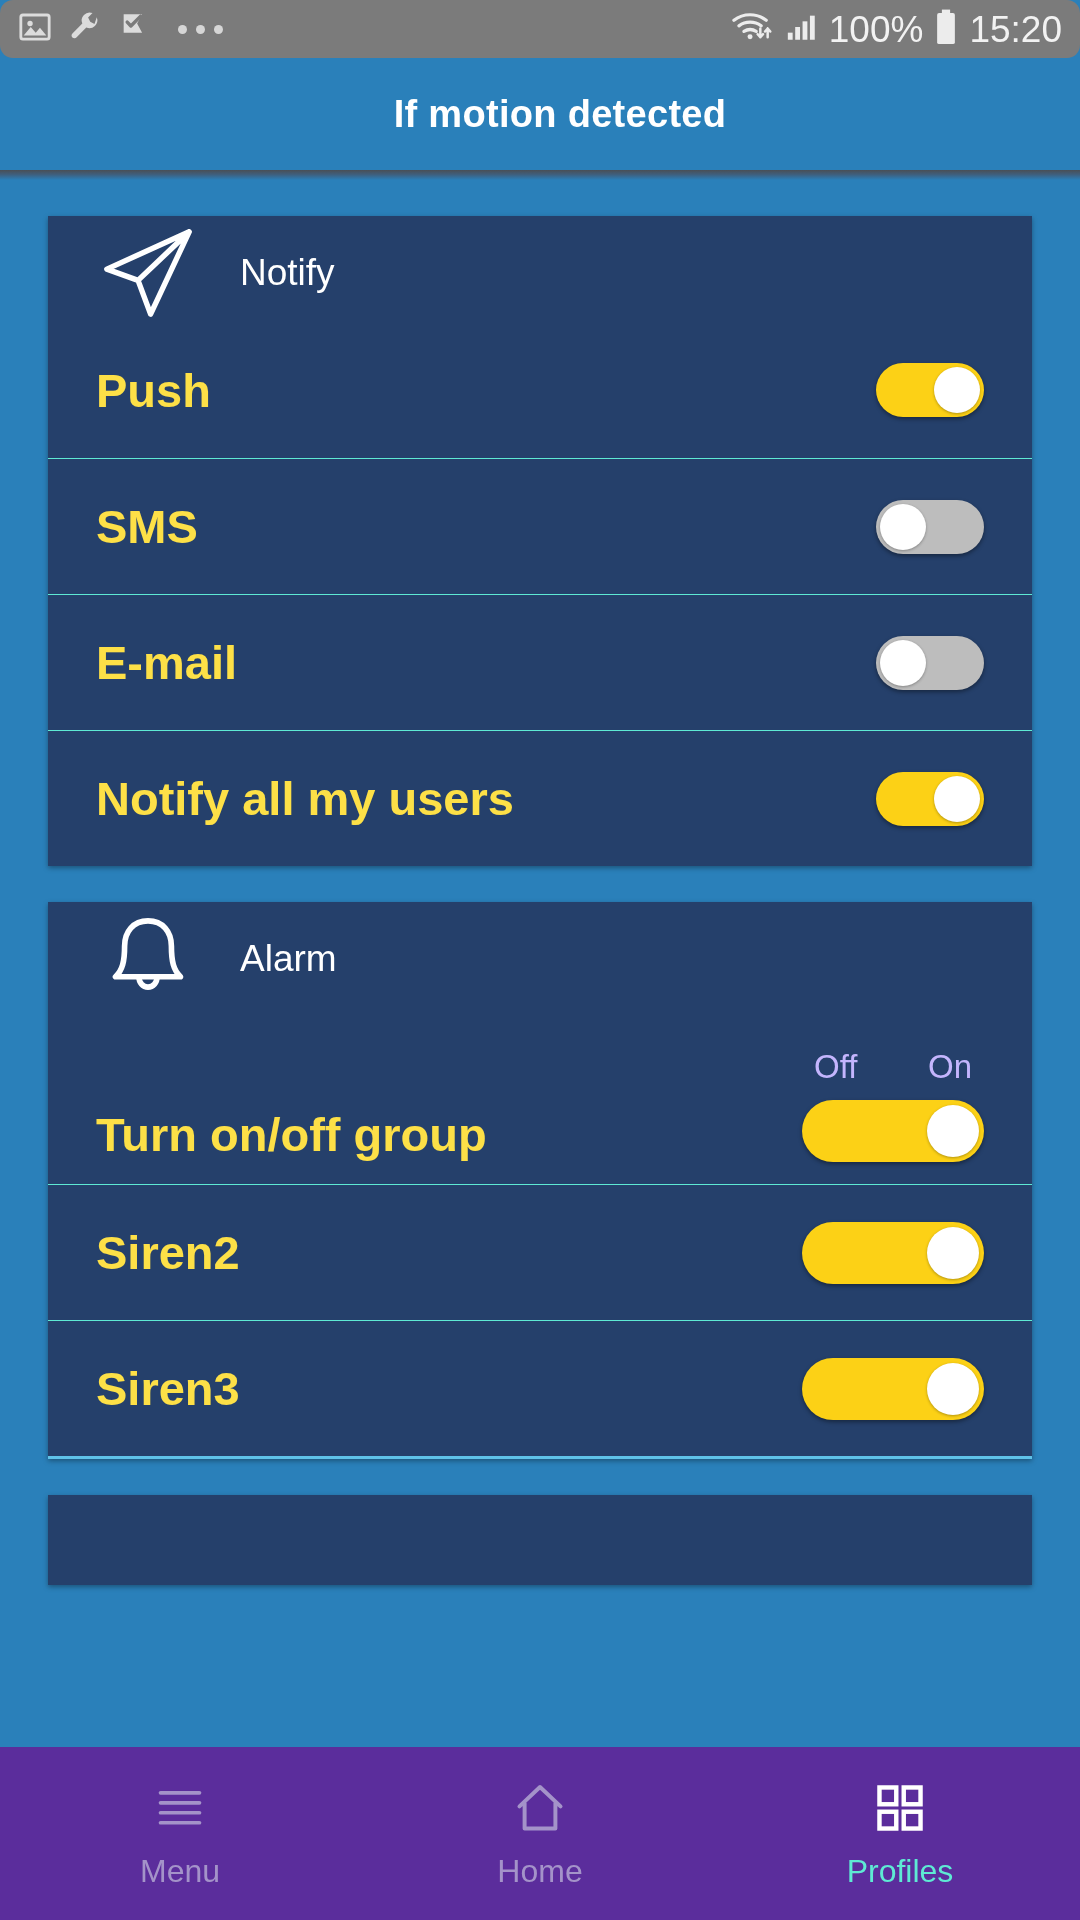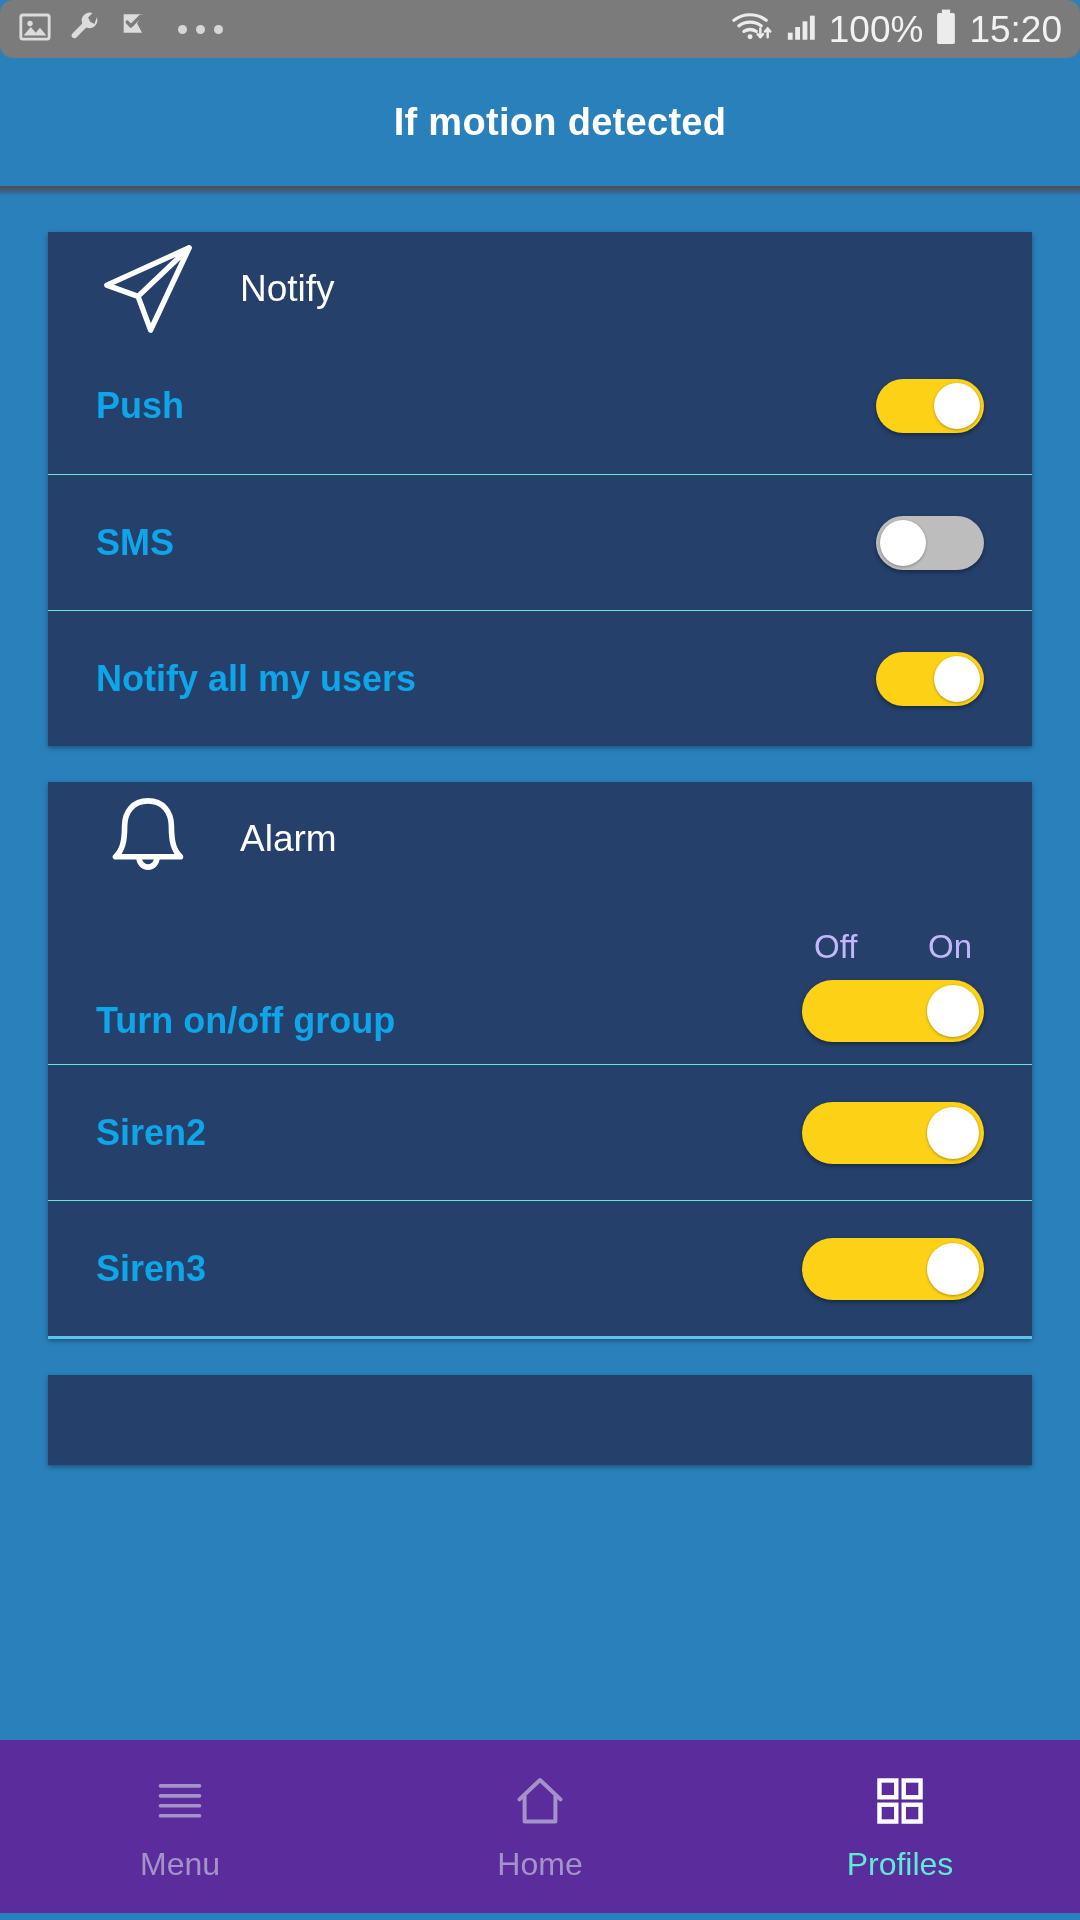--- a/index.html
+++ b/index.html
@@ -37,21 +37,21 @@
   .sb-text {
     color: #f2f2f2;
     font-size: 37px;
     font-weight: 400;
     letter-spacing: 0px;
     line-height: 1;
   }
 
   
   .app-bar {
-    height: 128px;
+    height: 112px;
     background: #2a80ba;
     display: flex;
     align-items: center;
     justify-content: center;
     flex: 0 0 auto;
     position: relative;
     margin-left: 40px;
   }
   .app-bar-title {
     color: #ffffff;
@@ -93,22 +93,22 @@
 
   .row {
     display: flex;
     align-items: center;
     min-height: 136px;
     padding: 0 48px;
     position: relative;
   }
   .row + .row { border-top: 1px solid #5eead4; }
   .row-label {
-    color: #0ea5e9;
-    font-size: 36px;
+    color: #fde047;
+    font-size: 47px;
     font-weight: 700;
     flex: 1 1 auto;
   }
   .row-label.regular { font-weight: 700; }
 
   
   .toggle {
     width: 108px;
     height: 54px;
     border-radius: 27px;
@@ -162,21 +162,21 @@
 
   .card-peek {
     background: #25406b;
     height: 90px;
     box-shadow: 0 2px 5px rgba(0,0,0,0.35);
   }
 
   
   .bottom-nav {
     position: absolute;
-    left: 0; right: 0; bottom: 7px;
+    left: 0; right: 0; bottom: 0;
     height: 173px;
     background: #5b2d9c;
     display: flex;
     align-items: center;
     flex: 0 0 auto;
     z-index: 20;
   }
   .nav-item {
     flex: 1 1 0;
     display: flex;
@@ -279,20 +279,26 @@
           </div>
       </div>
 
       <div class="row">
         <span class="row-label">SMS</span>
         <div class="toggle off">
             <span class="knob"></span>
           </div>
       </div>
 
+      <div class="row">
+        <span class="row-label">E-mail</span>
+        <div class="toggle off">
+            <span class="knob"></span>
+          </div>
+      </div>
 
       <div class="row">
         <span class="row-label">Notify all my users</span>
         <div class="toggle on">
             <span class="knob"></span>
           </div>
       </div>
     </div>
 
     <div class="card alarm">

